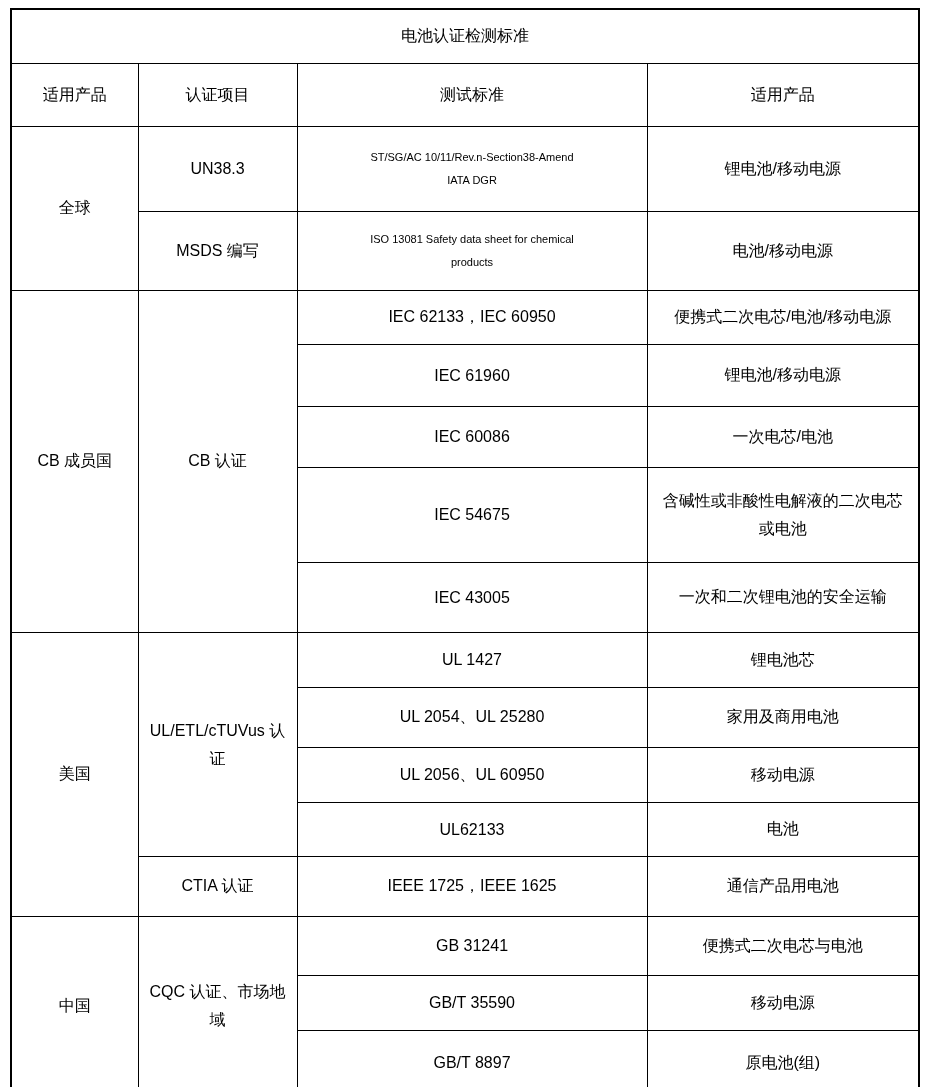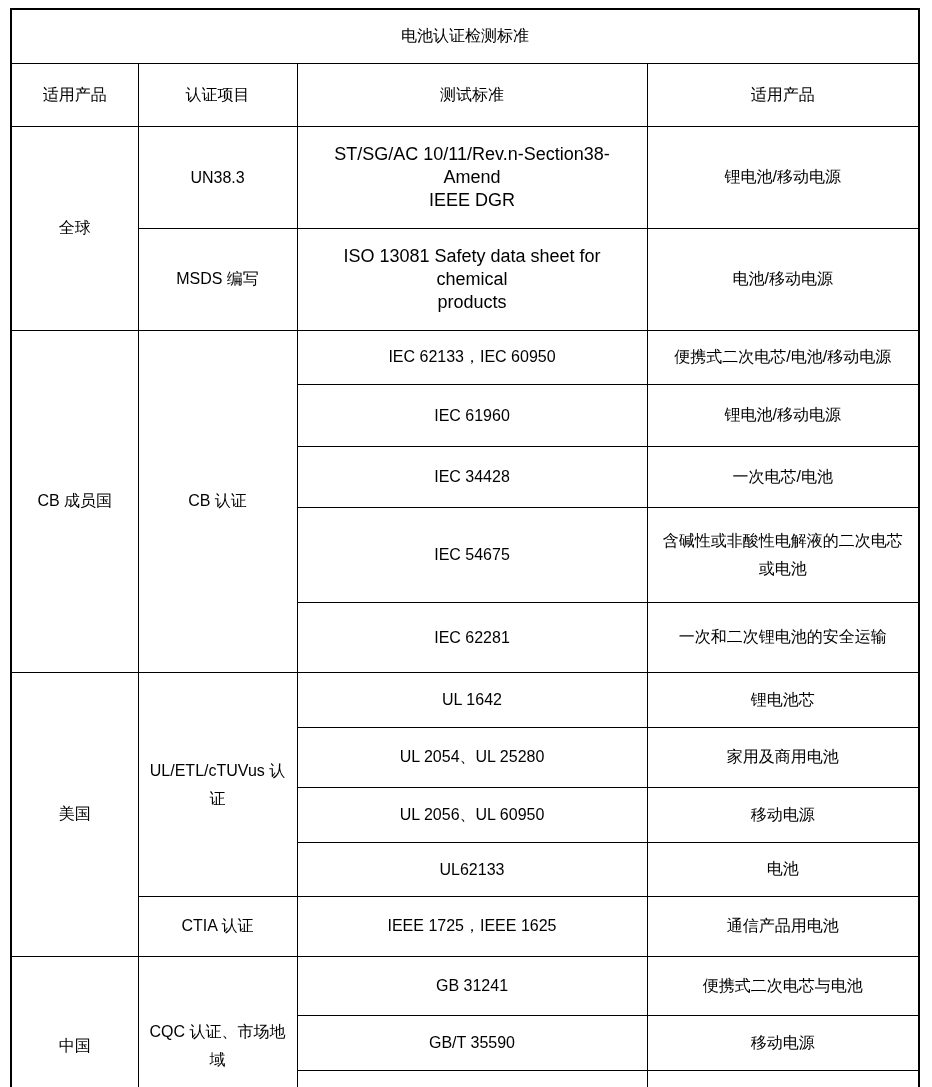--- a/index.html
+++ b/index.html
@@ -34,21 +34,21 @@
     overflow: hidden;
   }
   td.title-cell {
     font-size: 21px;
     font-weight: bold;
   }
   
   td.lines span {
     display: block;
     line-height: 23px;
-    font-size: 18px;
+    font-size: 11px;
   }
   
   td.lh-loose {
     line-height: 28px;
   }
 </style>
 </head>
 <body>
 
 <div class="page">
@@ -70,21 +70,21 @@
       <td>认证项目</td>
       <td>测试标准</td>
       <td>适用产品</td>
     </tr>
 
     <tr style="height:85px">
       <td rowspan="2">全球</td>
       <td>UN38.3</td>
       <td class="lines">
         <span>ST/SG/AC 10/11/Rev.n-Section38-Amend</span>
-        <span>IEEE DGR</span>
+        <span>IATA DGR</span>
       </td>
       <td>锂电池/移动电源</td>
     </tr>
 
     <tr style="height:77px">
       <td>MSDS 编写</td>
       <td class="lines">
         <span>ISO 13081 Safety data sheet for chemical</span>
         <span>products</span>
       </td>
@@ -97,38 +97,38 @@
       <td>IEC 62133，IEC 60950</td>
       <td>便携式二次电芯/电池/移动电源</td>
     </tr>
 
     <tr style="height:62px">
       <td>IEC 61960</td>
       <td>锂电池/移动电源</td>
     </tr>
 
     <tr style="height:61px">
-      <td>IEC 34428</td>
+      <td>IEC 60086</td>
       <td>一次电芯/电池</td>
     </tr>
 
     <tr style="height:95px">
       <td>IEC 54675</td>
       <td class="lh-loose">含碱性或非酸性电解液的二次电芯或电池</td>
     </tr>
 
     <tr style="height:70px">
-      <td>IEC 62281</td>
+      <td>IEC 43005</td>
       <td>一次和二次锂电池的安全运输</td>
     </tr>
 
     <tr style="height:55px">
       <td rowspan="5">美国</td>
       <td rowspan="4" class="lh-loose">UL/ETL/cTUVus 认证</td>
-      <td>UL 1642</td>
+      <td>UL 1427</td>
       <td>锂电池芯</td>
     </tr>
 
     <tr style="height:60px">
       <td>UL 2054、UL 25280</td>
       <td>家用及商用电池</td>
     </tr>
 
     <tr style="height:55px">
       <td>UL 2056、UL 60950</td>

